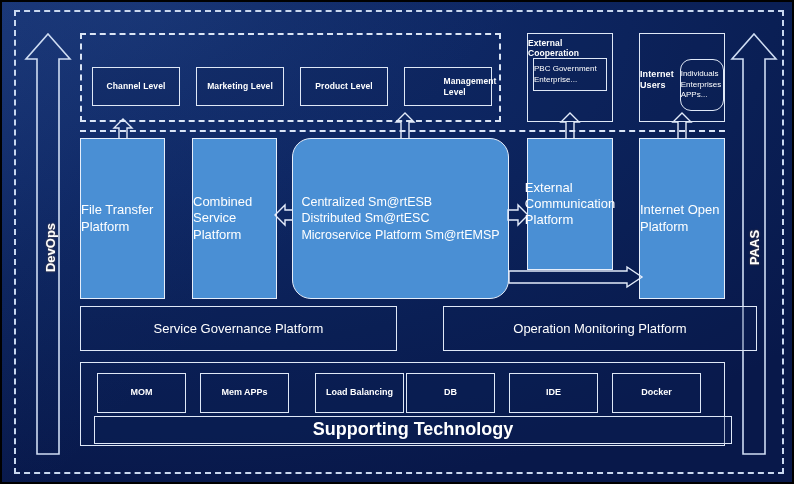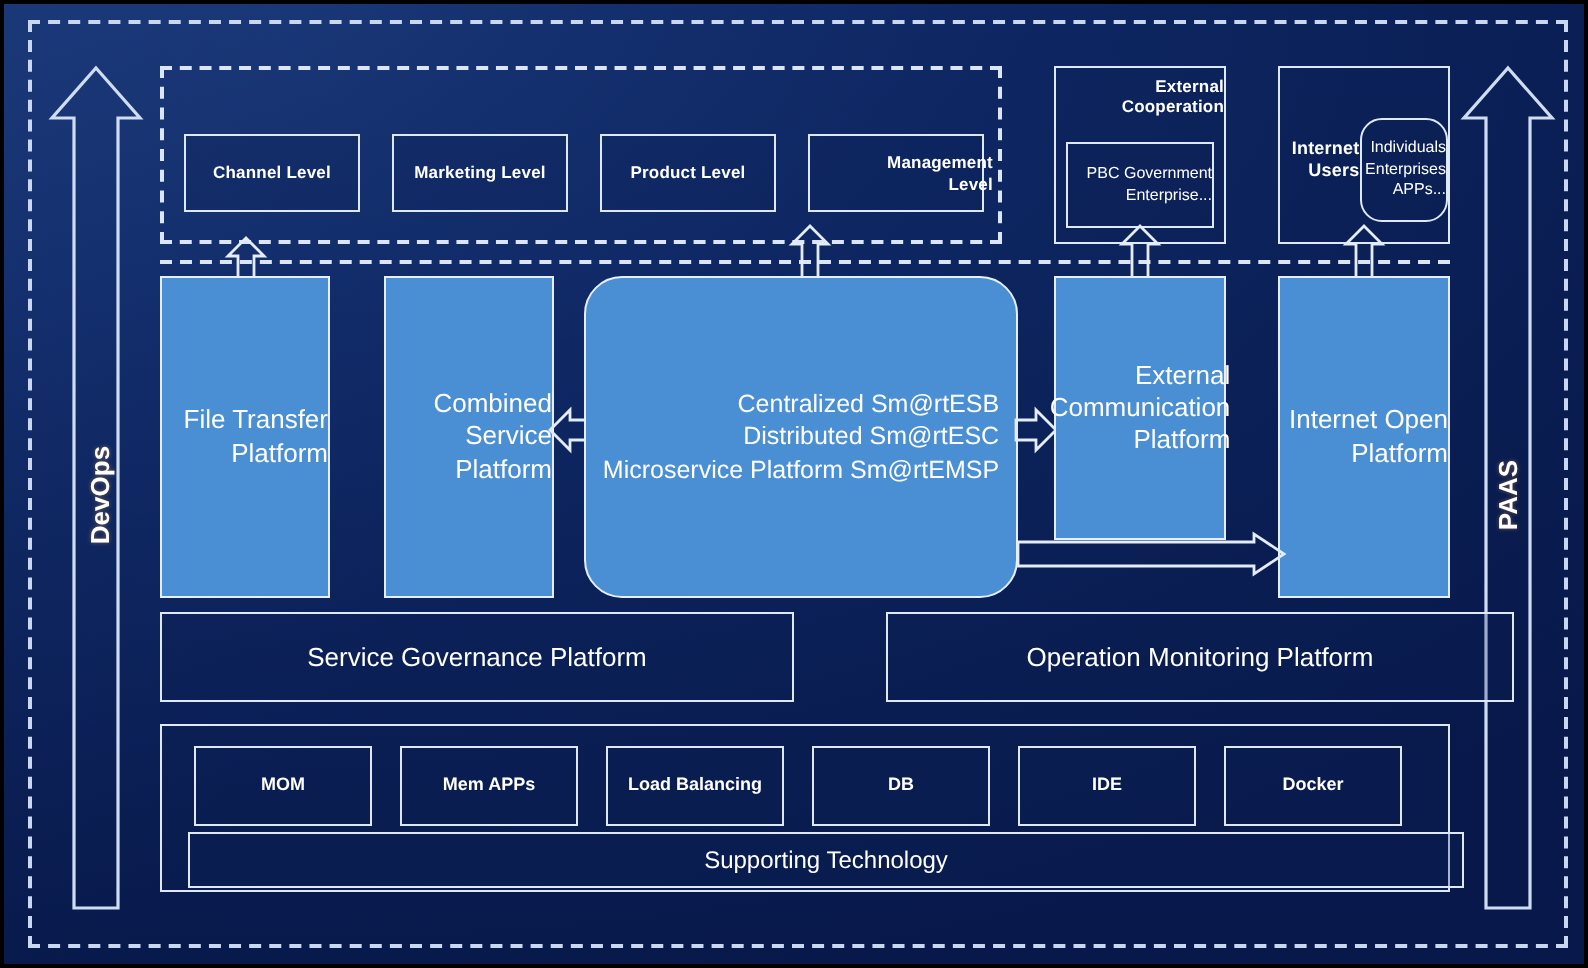--- a/index.html
+++ b/index.html
@@ -18,37 +18,37 @@
     position:absolute;left:0;top:0;width:794px;height:484px;pointer-events:none;
     background:linear-gradient(135deg, rgba(70,110,190,.17) 0%, rgba(70,110,190,.05) 22%, rgba(0,0,0,0) 42%);
   }
 
   .dashOuter{
     position:absolute;left:12px;top:8px;width:770px;height:464px;
     border:2px dashed #c9d8f0;box-sizing:border-box;
   }
 
   
-  .box{position:absolute;box-sizing:border-box;display:flex;align-items:center;justify-content:center;text-align:right;}
+  .box{position:absolute;box-sizing:border-box;display:flex;align-items:center;justify-content:center;text-align:left;}
   .navyBox{
     border:1.5px solid #dfe8f7;background:rgba(10,32,84,0.25);
     color:#ffffff;
   }
   .blueBox{
     border:1.5px solid #e6eefb;background:#4a8fd4;color:#ffffff;
   }
   .dashBox{position:absolute;box-sizing:border-box;border:2px dashed #dbe5f5;}
 
   .lbl{display:block;line-height:1.18;}
   .sm{font-size:8.5px;font-weight:bold;letter-spacing:.1px;}
   .sm2{font-size:8px;font-weight:bold;line-height:1.35;}
   .md{font-size:13px;font-weight:normal;line-height:1.25;}
   .md2{font-size:12.5px;font-weight:normal;line-height:1.3;}
   .row2{font-size:13px;}
-  .supp{font-size:12px;font-weight:normal;}
+  .supp{font-size:18px;font-weight:bold;}
   .tech{font-size:9px;font-weight:bold;line-height:1.3;}
 
   
   .sideArrow{position:absolute;}
   .sideArrow svg{display:block;}
   .sideLabel{
     position:absolute;color:#ffffff;font-weight:bold;font-size:13px;
     transform:rotate(-90deg);transform-origin:center center;white-space:nowrap;
     text-shadow:0 0 2px rgba(200,140,60,.55);
   }
@@ -88,21 +88,21 @@
   </div>
   <div class="box navyBox" style="left:298px;top:65px;width:88px;height:39px;">
     <span class="lbl sm">Product Level</span>
   </div>
   <div class="box navyBox" style="left:402px;top:65px;width:88px;height:39px;padding-left:44px;">
     <span class="lbl sm">Management Level</span>
   </div>
 
   <div class="box navyBox" style="left:525px;top:31px;width:86px;height:89px;flex-direction:column;justify-content:flex-start;padding-top:4px;">
     <span class="lbl sm" style="font-size:8.5px;">External Cooperation</span>
-    <div class="box navyBox" style="position:relative;left:0;top:13px;width:74px;height:43px;margin:0 auto;">
+    <div class="box navyBox" style="position:relative;left:0;top:0;width:74px;height:33px;margin:0 auto;">
       <span class="lbl sm2" style="font-weight:normal;">PBC Government Enterprise...</span>
     </div>
   </div>
 
   <div class="box navyBox" style="left:637px;top:31px;width:86px;height:89px;flex-direction:row;justify-content:flex-start;padding-top:5px;">
     <span class="lbl sm" style="font-size:9px;">Internet Users</span>
     <div class="box navyBox" style="position:relative;left:0;top:5px;width:68px;height:52px;margin:0 auto;border-radius:11px;">
       <span class="lbl sm2" style="font-weight:normal;">Individuals Enterprises APPs...</span>
     </div>
   </div>
@@ -180,21 +180,21 @@
   </div>
 
   <div class="box navyBox" style="left:78px;top:360px;width:645px;height:84px;display:block;"></div>
 
   <div class="box navyBox" style="left:95px;top:371px;width:89px;height:40px;">
     <span class="lbl tech">MOM</span>
   </div>
   <div class="box navyBox" style="left:198px;top:371px;width:89px;height:40px;">
     <span class="lbl tech">Mem APPs</span>
   </div>
-  <div class="box navyBox" style="left:301px;top:371px;width:89px;height:40px;">
+  <div class="box navyBox" style="left:313px;top:371px;width:89px;height:40px;">
     <span class="lbl tech">Load Balancing</span>
   </div>
   <div class="box navyBox" style="left:404px;top:371px;width:89px;height:40px;">
     <span class="lbl tech">DB</span>
   </div>
   <div class="box navyBox" style="left:507px;top:371px;width:89px;height:40px;">
     <span class="lbl tech">IDE</span>
   </div>
   <div class="box navyBox" style="left:610px;top:371px;width:89px;height:40px;">
     <span class="lbl tech">Docker</span>

